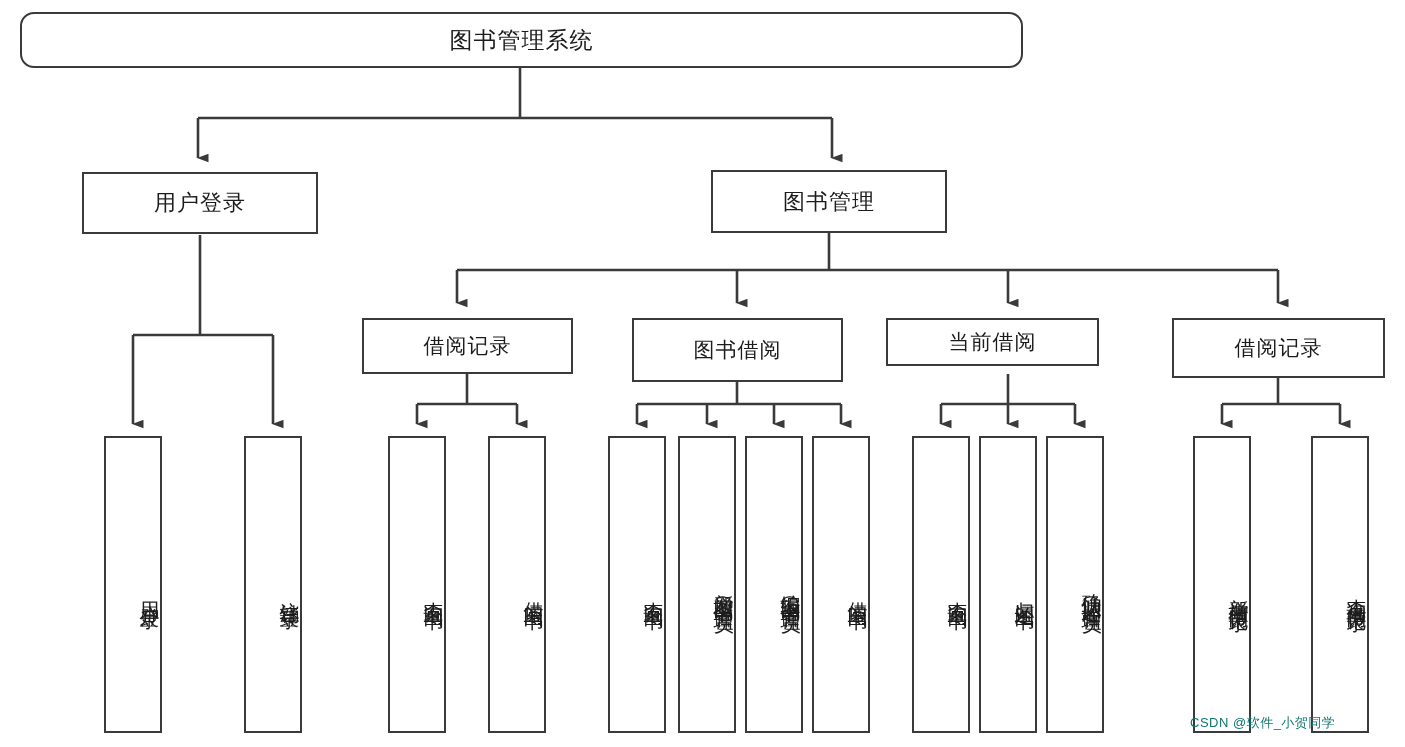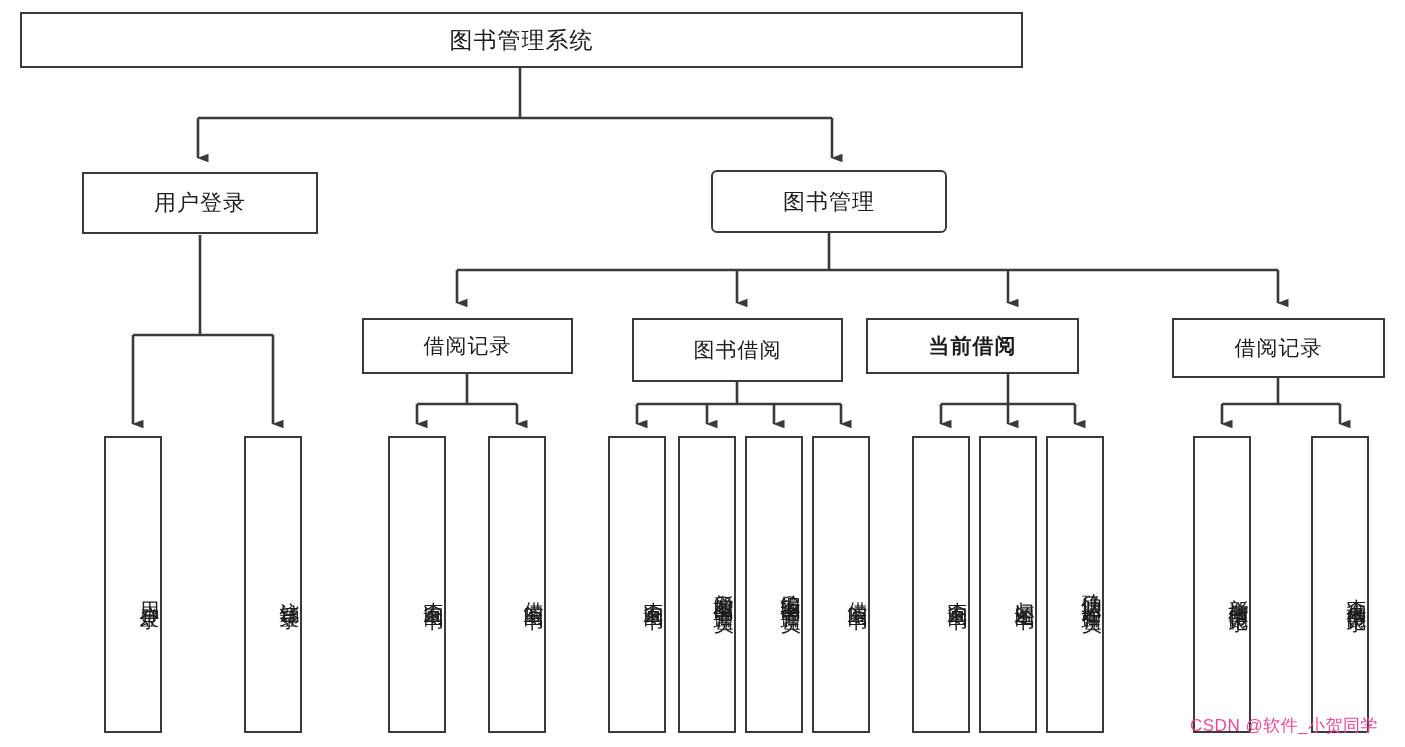--- a/index.html
+++ b/index.html
@@ -29,39 +29,39 @@
     display:flex;
     align-items:center;
     justify-content:center;
     color:#1c1c1c;
     font-size:22px;
     line-height:1.25;
     letter-spacing:1px;
     white-space:nowrap;
     z-index:2;
   }
-  .node.root{font-size:23px;}
+  .node.root{font-size:23px;border-radius:14px;}
   .node.level2{font-size:22px;}
   .node.level3{font-size:21px;}
   .node.leaf{
     font-size:20px;
     letter-spacing:3px;
     writing-mode:vertical-rl;
     text-orientation:upright;
     padding-top:14px;
     align-items:flex-start;
     justify-content:center;
     white-space:normal;
     line-height:1;
   }
   .watermark{
     position:absolute;
     left:1190px;top:714px;
-    font-size:17px;
-    color:#ec4899;
+    font-size:13px;
+    color:#0f766e;
     letter-spacing:0.5px;
     white-space:nowrap;
     z-index:5;
     font-family:"Liberation Sans","DejaVu Sans",sans-serif;
   }
 </style>
 </head>
 <body>
 
 <div id="diagram-root">
@@ -112,25 +112,25 @@
       <path d="M1278,374 L1278,404"></path>
       <path d="M1222,404 L1340,404"></path>
       <path d="M1222,404 L1222,424" marker-end="url(#arrow)"></path>
       <path d="M1340,404 L1340,424" marker-end="url(#arrow)"></path>
     </g>
   </svg>
 
   <div class="node root" style="left:20px;top:12px;width:1003px;height:56px;">图书管理系统</div>
 
   <div class="node level2" style="left:82px;top:172px;width:236px;height:62px;">用户登录</div>
-  <div class="node level2" style="left:711px;top:170px;width:236px;height:63px;border-radius:6px;">图书管理</div>
+  <div class="node level2" style="left:711px;top:170px;width:236px;height:63px;">图书管理</div>
 
   <div class="node level3" style="left:362px;top:318px;width:211px;height:56px;">借阅记录</div>
   <div class="node level3" style="left:632px;top:318px;width:211px;height:64px;">图书借阅</div>
-  <div class="node level3" style="left:866px;top:318px;width:213px;height:56px;font-weight:bold;">当前借阅</div>
+  <div class="node level3" style="left:886px;top:318px;width:213px;height:48px;">当前借阅</div>
   <div class="node level3" style="left:1172px;top:318px;width:213px;height:60px;">借阅记录</div>
 
   <div class="node leaf" style="left:104px;top:436px;width:58px;height:297px;">用户登录</div>
   <div class="node leaf" style="left:244px;top:436px;width:58px;height:297px;">注销登录</div>
 
   <div class="node leaf" style="left:388px;top:436px;width:58px;height:297px;">查询图书</div>
   <div class="node leaf" style="left:488px;top:436px;width:58px;height:297px;">借阅图书</div>
 
   <div class="node leaf" style="left:608px;top:436px;width:58px;height:297px;">查询图书</div>
   <div class="node leaf" style="left:678px;top:436px;width:58px;height:297px;">新增图书（管理员）</div>

